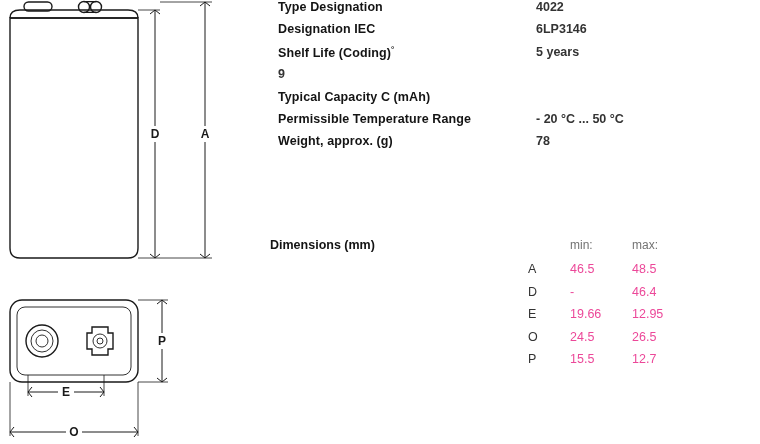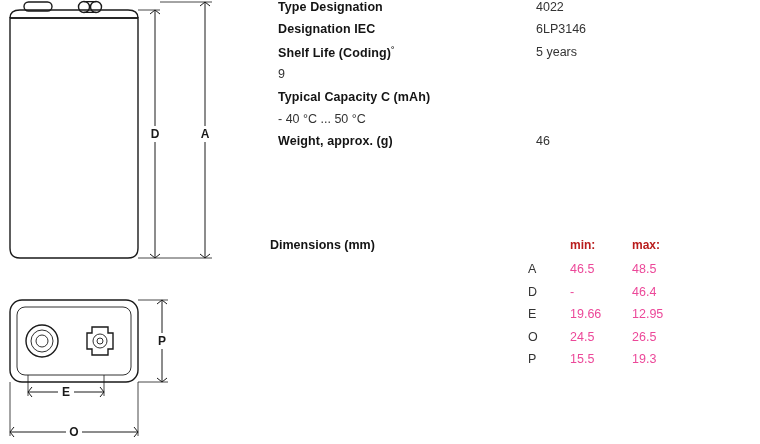--- a/index.html
+++ b/index.html
@@ -48,21 +48,21 @@
   .spec-label {
     width: 258px;
     font-size: 12.5px;
     font-weight: bold;
     letter-spacing: 0.1px;
     color: #141414;
     white-space: nowrap;
   }
   .spec-value {
     font-size: 12.5px;
-    font-weight: normal;
+    font-weight: bold;
     color: #333333;
     white-space: nowrap;
     text-align: right;
   }
   .sup {
     font-size: 8px;
     vertical-align: super;
   }
 
   
@@ -79,22 +79,22 @@
     margin-bottom: 15px;
   }
   .dims-table {
     position: absolute;
     left: 258px;
     top: 0;
     border-collapse: collapse;
   }
   .dims-table th {
     font-size: 12px;
-    font-weight: bold;
-    color: #b91c1c;
+    font-weight: normal;
+    color: #737373;
     text-align: left;
     padding: 0 0 10px 0;
   }
   .dims-table td {
     font-size: 12.5px;
     color: #ec4899;
     padding: 0 0 8.5px 0;
     text-align: left;
   }
   .col-key {
@@ -212,26 +212,27 @@
 
     <div class="spec-row">
       <div class="spec-value">9</div>
     </div>
 
     <div class="spec-row">
       <div class="spec-label">Typical Capacity C (mAh)</div>
     </div>
 
     <div class="spec-row">
-      <div class="spec-value">- 40 °C ... 50 °C</div>
+      <div class="spec-label">Permissible Temperature Range</div>
+      <div class="spec-value">- 20 °C ... 50 °C</div>
     </div>
 
     <div class="spec-row">
       <div class="spec-label">Weight, approx. (g)</div>
-      <div class="spec-value">46</div>
+      <div class="spec-value">78</div>
     </div>
 
   </div>
 
   <div class="dims">
     <div class="dims-title">Dimensions (mm)</div>
 
     <table class="dims-table">
       <thead>
         <tr>
@@ -257,19 +258,19 @@
           <td class="col-max">12.95</td>
         </tr>
         <tr>
           <td class="col-key">O</td>
           <td class="col-min">24.5</td>
           <td class="col-max">26.5</td>
         </tr>
         <tr>
           <td class="col-key">P</td>
           <td class="col-min">15.5</td>
-          <td class="col-max">19.3</td>
+          <td class="col-max">12.7</td>
         </tr>
       </tbody>
     </table>
   </div>
 
 </div>
 
 </body></html>

